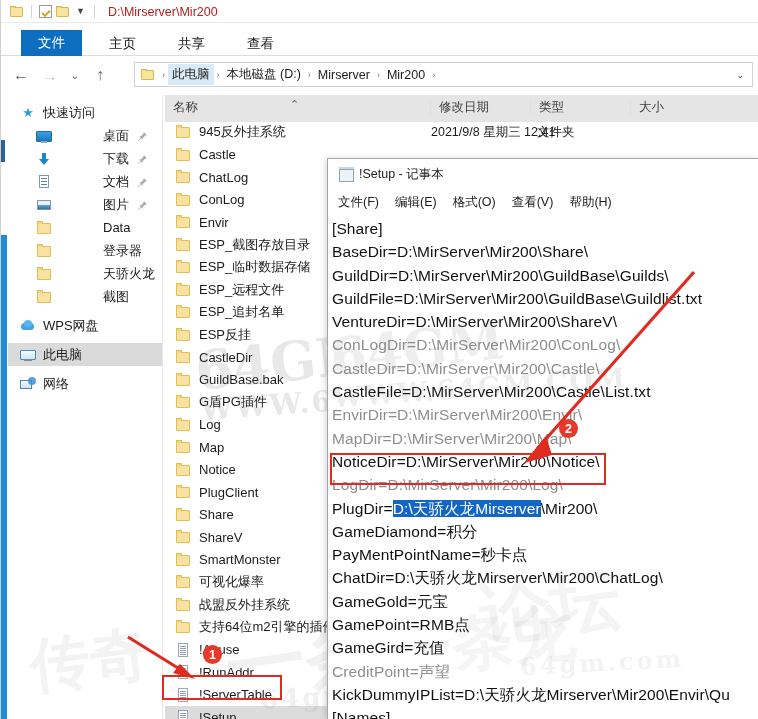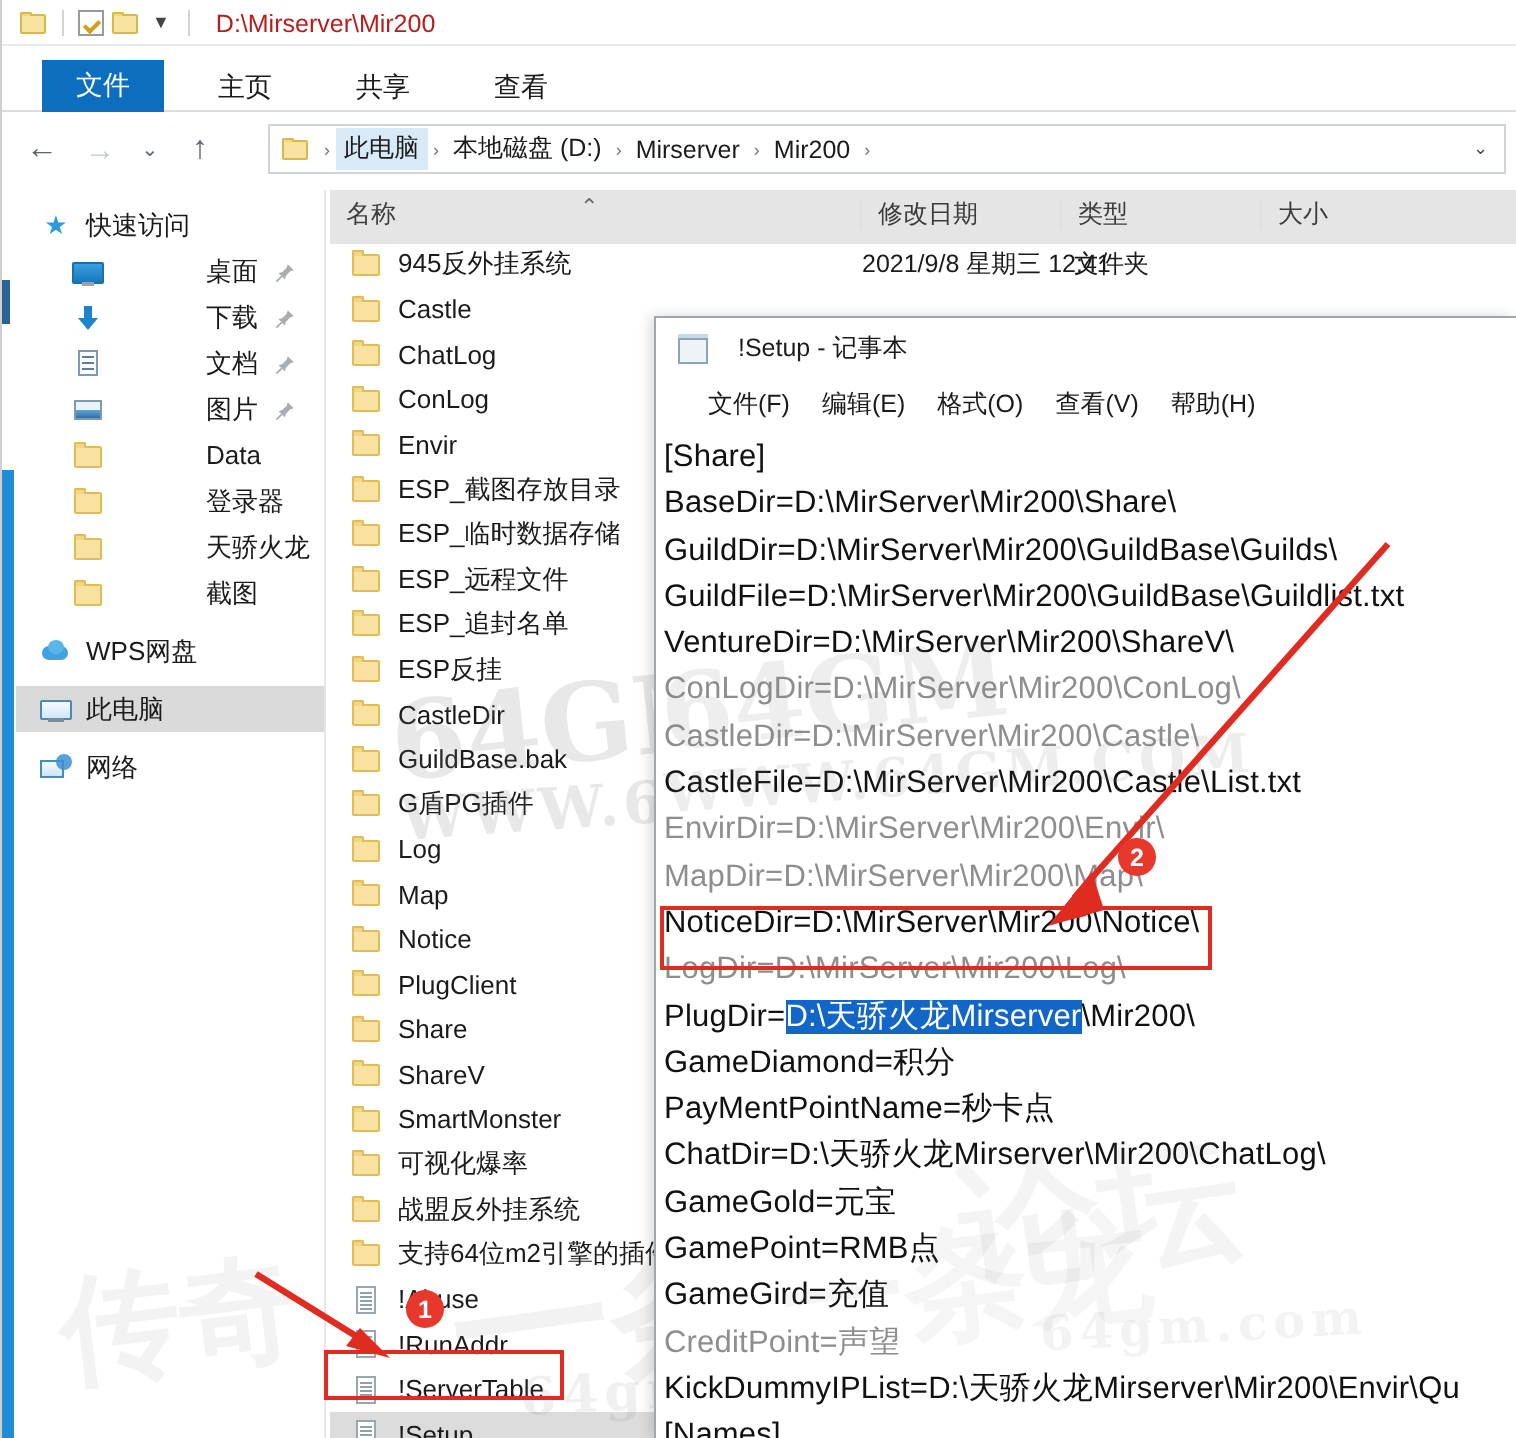--- a/index.html
+++ b/index.html
@@ -133,22 +133,22 @@
   
   .notepad{position:absolute;left:327px;top:158px;width:431px;height:561px;
            background:#fff;border:1px solid #9fa6ad;border-right:none;border-bottom:none;
            box-sizing:border-box;box-shadow:-2px 0 6px rgba(0,0,0,.14);overflow:hidden;}
   .np-title{height:31px;display:flex;align-items:center;padding-left:10px;background:#fff;}
   .np-icon{width:17px;height:17px;position:relative;flex:0 0 17px;}
   .np-icon:before{content:"";position:absolute;left:1px;top:1px;width:15px;height:15px;
      background:#eef3f8;border:1px solid #8fa3b5;box-sizing:border-box;}
   .np-icon:after{content:"";position:absolute;left:1px;top:1px;width:15px;height:3px;
      background:#c9d8e6;border-bottom:1px solid #8fa3b5;box-sizing:border-box;}
-  .np-titletext{font-size:12.5px;color:#1b1b1b;margin-left:14px;}
-  .np-menu{height:25px;display:flex;align-items:center;padding-left:26px;gap:16px;background:#fff;}
+  .np-titletext{font-size:12.5px;color:#1b1b1b;margin-left:4px;}
+  .np-menu{height:25px;display:flex;align-items:center;padding-left:10px;gap:16px;background:#fff;}
   .np-menu span{font-size:12.5px;color:#1b1b1b;}
   .np-body{position:absolute;left:0;top:56px;right:0;bottom:0;background:#fff;
            padding:2px 0 0 4px;box-sizing:border-box;overflow:hidden;}
   .np-line{font-size:15.5px;line-height:23.3px;color:#111;white-space:pre;letter-spacing:.1px;}
   .np-line.faded{color:#8e8e8e;}
   .sel{background:#1266c8;color:#fff;}
 
   
   .wm{position:absolute;pointer-events:none;user-select:none;color:rgba(120,120,120,.17);
       font-weight:bold;white-space:nowrap;}

